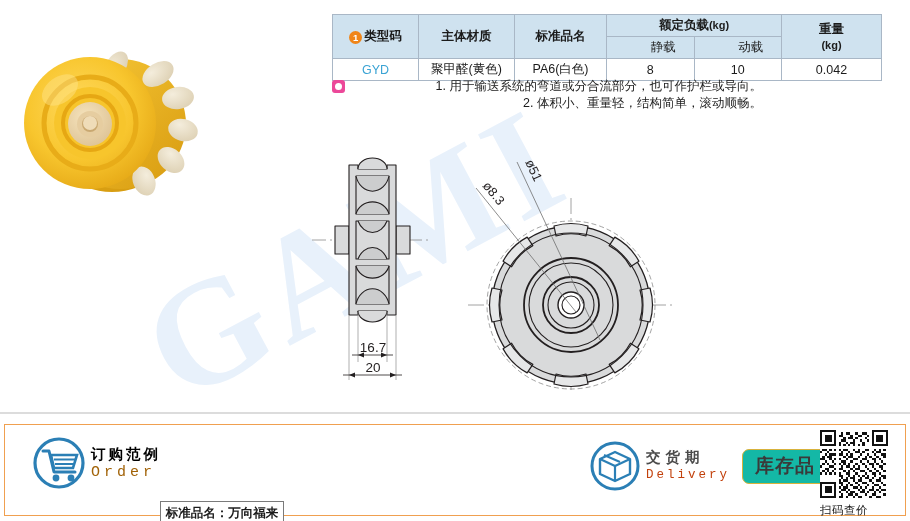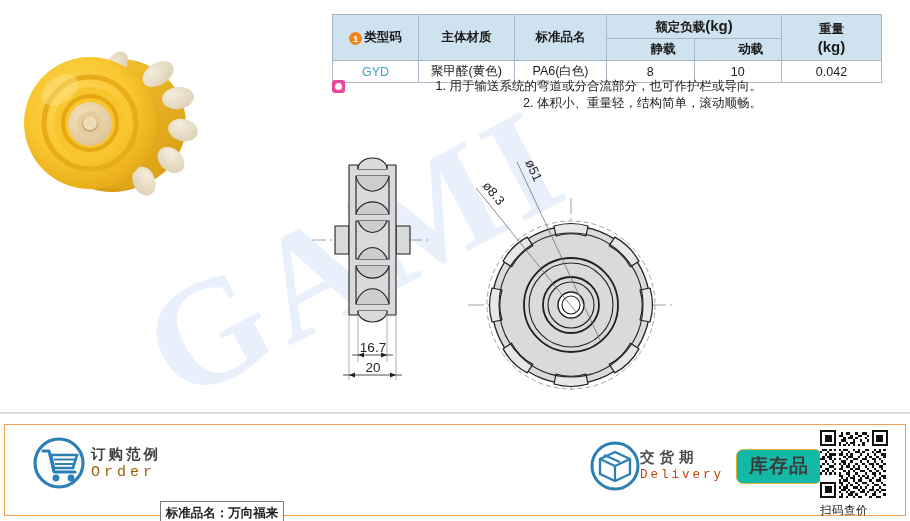--- a/index.html
+++ b/index.html
@@ -50,24 +50,24 @@
     z-index: 3;
   }
   .spec-table th, .spec-table td {
     border: 1px solid #a9b7c6;
     text-align: center;
     vertical-align: middle;
     padding: 2px 3px;
     font-weight: normal;
   }
   .spec-table thead th { background: #cfe2ef; font-weight: bold; height: 20px; }
-  .spec-table thead th.sub { height: 18px; font-weight: bold; padding-left: 29px; }
+  .spec-table thead th.sub { height: 18px; font-weight: normal; padding-left: 29px; }
   .spec-table tbody td { height: 21px; background: #fff; }
   .spec-table .code-cell { color: #3aa3d4; font-family: "Liberation Sans", sans-serif; }
-  .unit { font-size: 15px; }
+  .unit { font-size: 11px; }
 
   .badge-num {
     display: inline-block;
     width: 13px; height: 13px;
     border-radius: 50%;
     background: #f08519;
     color: #fff;
     font-size: 9.5px;
     line-height: 13px;
     text-align: center;
@@ -106,40 +106,40 @@
   
   .footer {
     position: absolute; left: 4px; top: 424px;
     width: 902px; height: 92px;
     border: 1px solid #f0a050;
     background: #fff;
     z-index: 4;
   }
   .order-block { position: absolute; left: 28px; top: 12px; display: flex; align-items: center; }
   .order-label { margin-left: 6px; }
-  .order-cn { font-size: 14.5px; color: #404040; letter-spacing: 3px; line-height: 19px; font-weight: bold; }
+  .order-cn { font-size: 14.5px; color: #000000; letter-spacing: 3px; line-height: 19px; font-weight: bold; }
   .order-en { font-size: 15px; color: #a16207; letter-spacing: 4px; line-height: 17px; font-family: "Liberation Mono", monospace; }
 
   .order-box {
     position: absolute; left: 155px; top: 28px;
     width: 124px;
     border: 1px solid #7a7a7a;
     background: #fff;
     font-size: 12.5px;
     margin-top: 48px;
   }
   .order-box .ob-row {
     height: 22px; line-height: 22px; text-align: center;
     border-bottom: 1px solid #9a9a9a; color: #1b1b1b; font-weight: bold;
   }
   .order-box .ob-row:last-child { border-bottom: none; font-weight: normal; }
   .order-box .ob-code { color: #3aa3d4; }
 
   .delivery-block { position: absolute; left: 585px; top: 16px; display: flex; align-items: center; }
-  .delivery-label { }
+  .delivery-label { margin-left: 6px; }
   .delivery-cn { font-size: 14.5px; color: #4b4b4b; letter-spacing: 5px; line-height: 19px; font-weight: bold; }
   .delivery-en { font-size: 12.5px; color: #c2410c; letter-spacing: 3px; line-height: 17px; font-family: "Liberation Mono", monospace; }
   .stock-badge {
     margin-left: 12px;
     border: 1.5px solid #d8b23c;
     background: #14b8a6;
     border-radius: 7px;
     padding: 3px 12px 4px;
     font-size: 19px;
     font-weight: bold;

